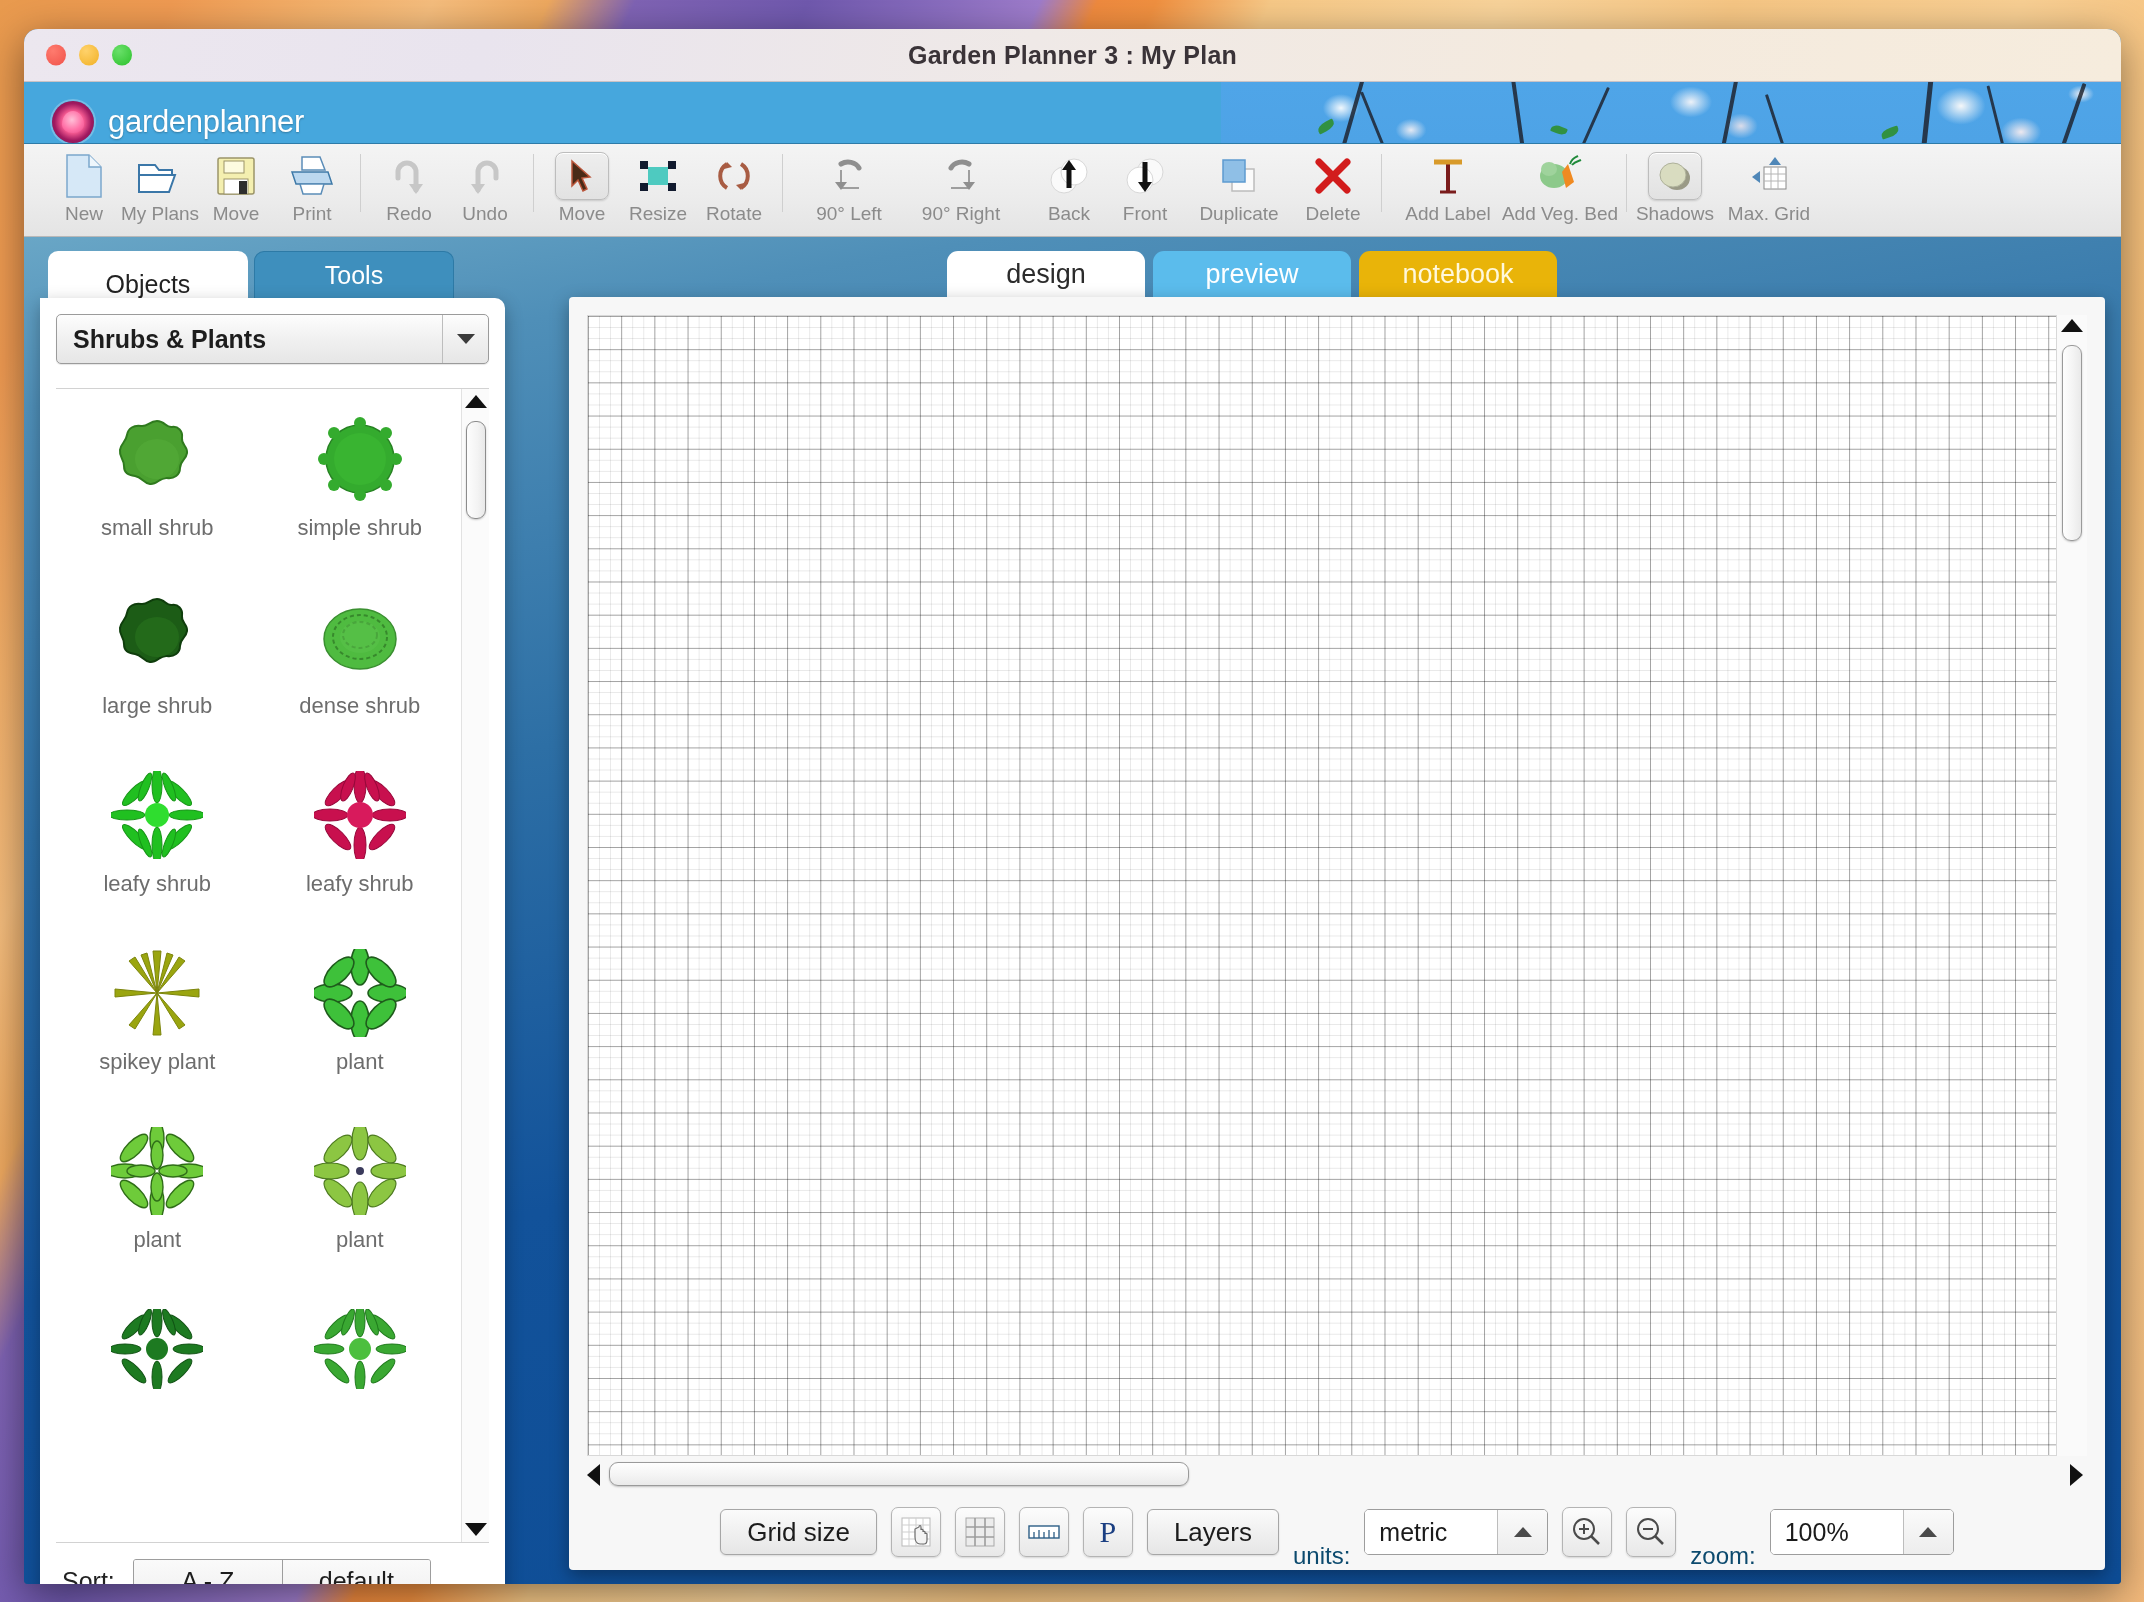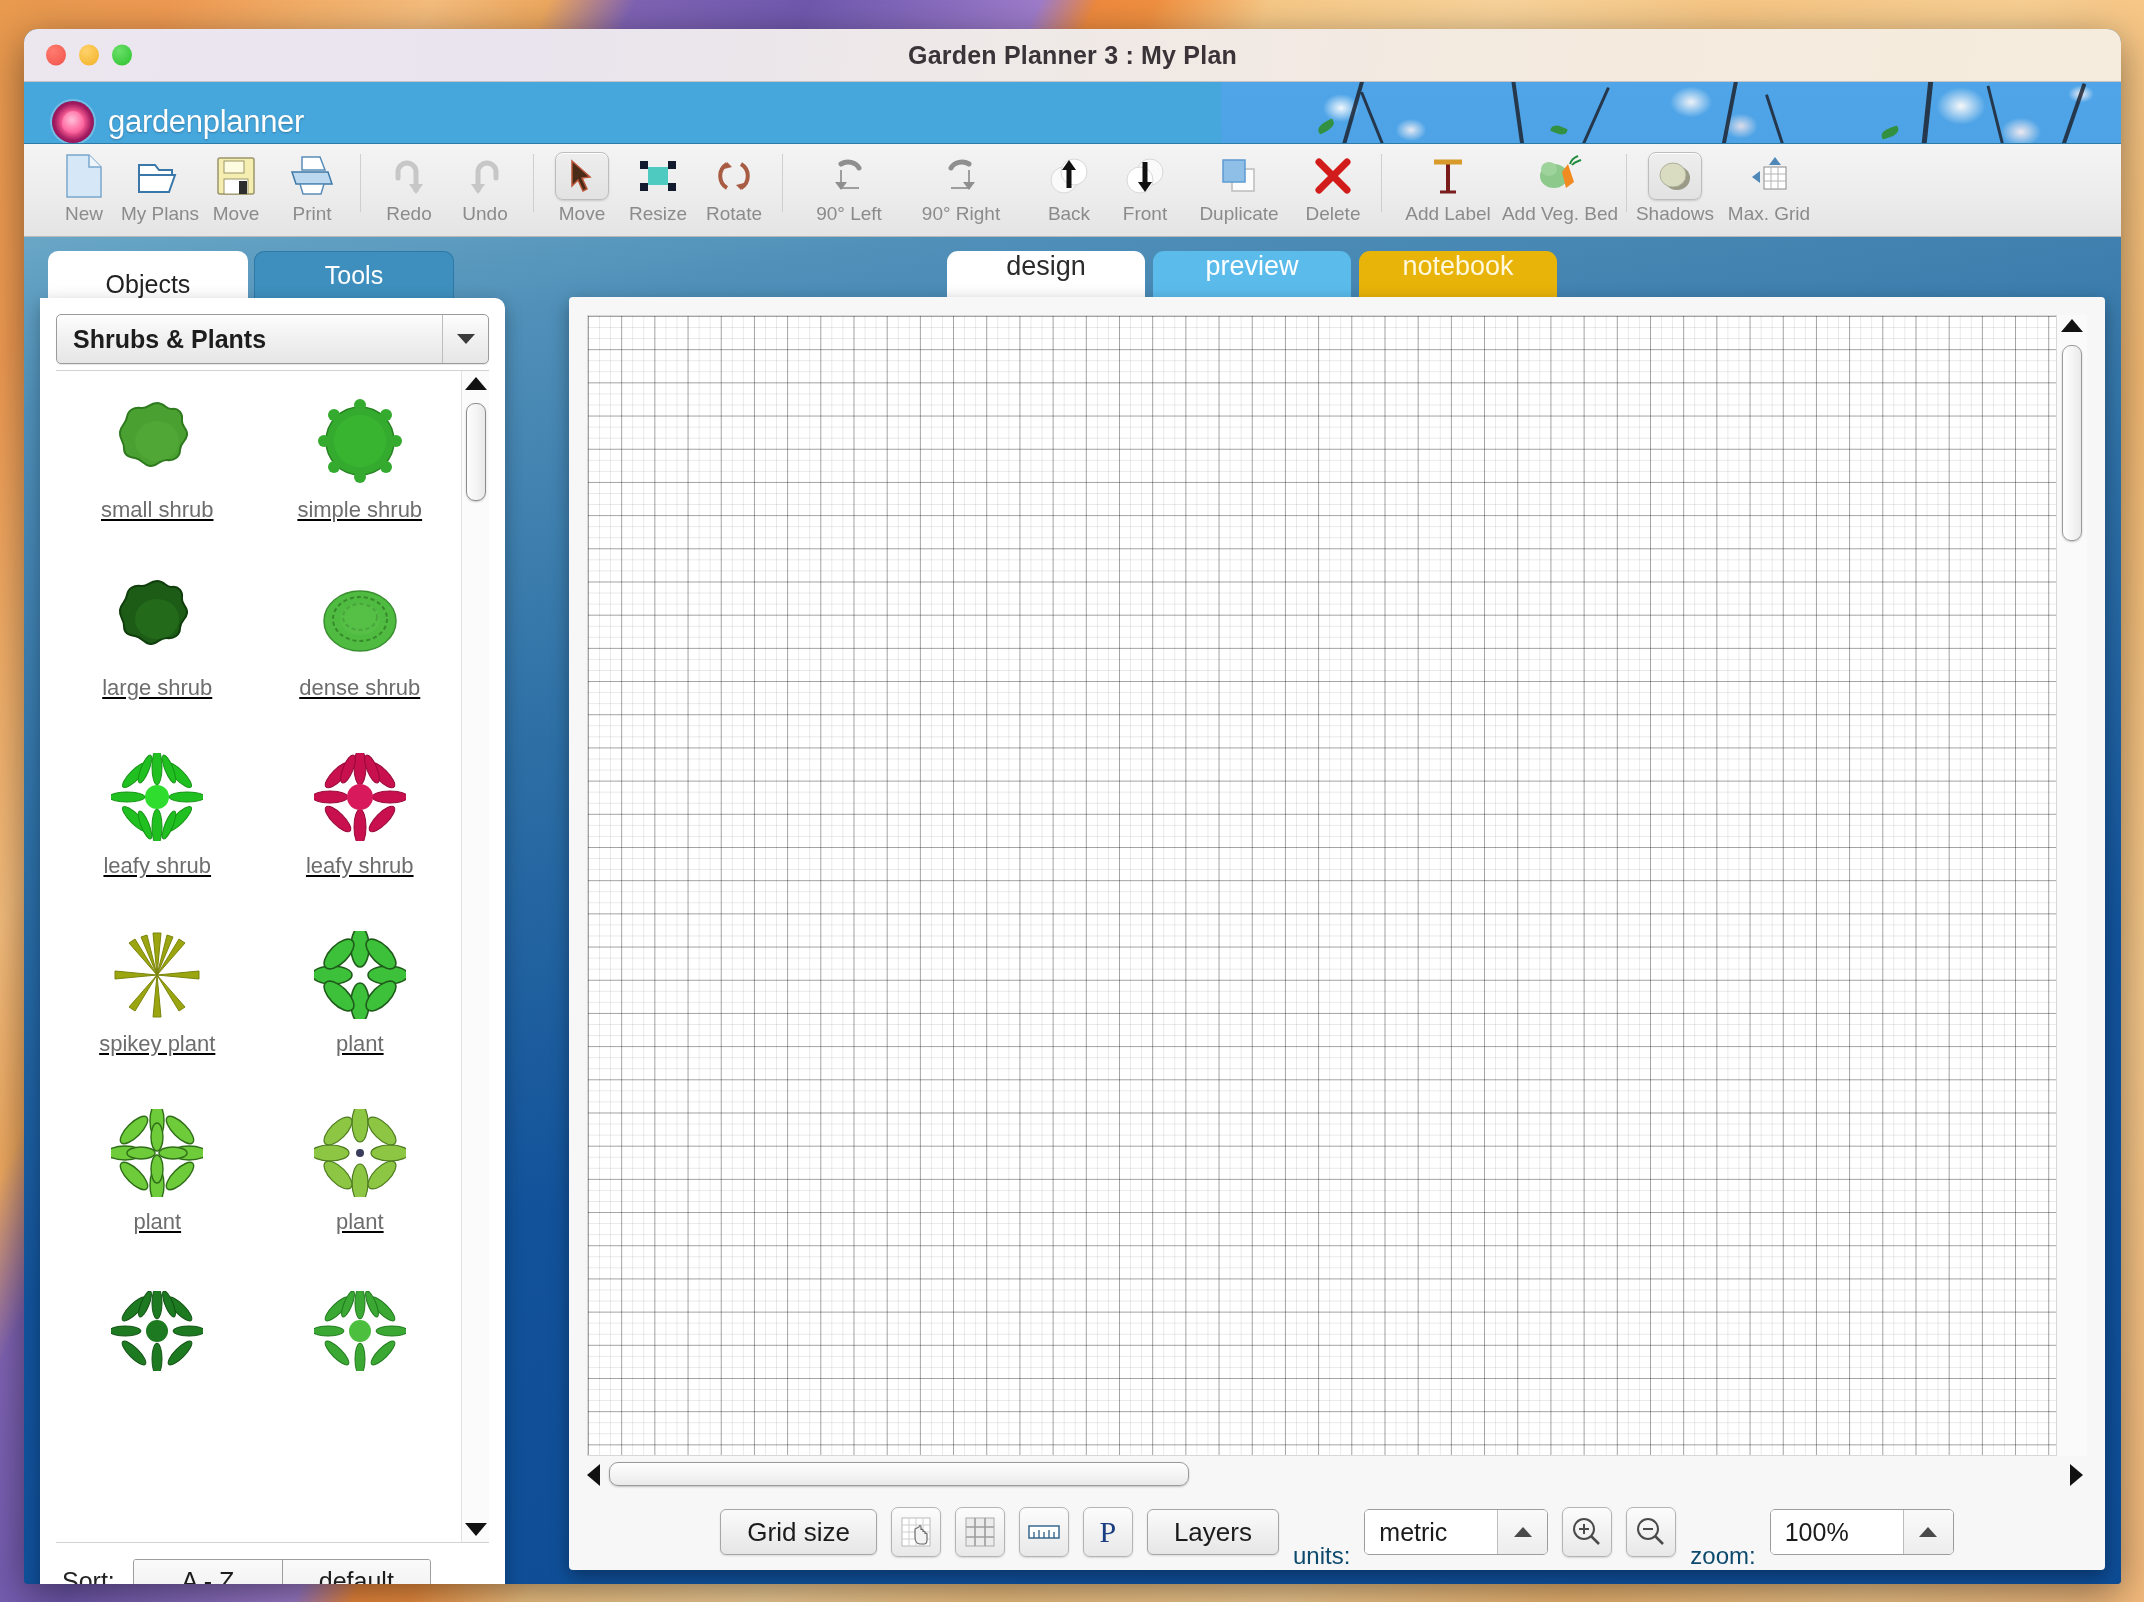--- a/index.html
+++ b/index.html
@@ -151,22 +151,22 @@
     box-shadow: 0 1px 1px rgba(0,0,0,.1);
   }
   .dropdown .val { flex: 1; padding-left: 16px; font-size: 25px; font-weight: bold; color: #1d1d1d; }
   .dropdown .arrowbox {
     width: 46px; height: 100%; border-left: 1px solid #bdbdbd;
     display: flex; align-items: center; justify-content: center;
   }
   .caret-down { width: 0; height: 0; border-left: 9px solid transparent; border-right: 9px solid transparent; border-top: 10px solid #3b3b3b; }
 
   .gridwrap {
-    flex: 1; margin-top: 6px; border-top: 1px solid #d2d2d2;
-    position: relative; overflow: hidden; display: flex; text-decoration: underline;
+    flex: 1; margin-top: 24px; border-top: 1px solid #d2d2d2;
+    position: relative; overflow: hidden; display: flex;
   }
   .objgrid {
     flex: 1; display: grid; grid-template-columns: 1fr 1fr;
     padding: 12px 0 0 0; align-content: start;
   }
   .objcell {
     display: flex; flex-direction: column; align-items: center;
     gap: 8px; height: 178px; cursor: pointer; justify-content: flex-start;
     padding-top: 10px;
   }
@@ -200,21 +200,21 @@
     font-size: 25px; color: #1c1c1c; cursor: pointer;
     background: linear-gradient(180deg,#fafafa,#efefef);
   }
   .segbtn > div + div { border-left: 1px solid #9d9d9d; }
 
   
   .mainarea { position: absolute; left: 545px; top: 14px; right: 16px; bottom: 14px; }
   .maintabs { display: flex; justify-content: center; gap: 8px; padding-right: 170px; }
   .mtab {
     width: 198px; height: 46px; border-radius: 11px 11px 0 0;
-    display: flex; align-items: flex-start; justify-content: center;
+    display: flex; align-items: center; justify-content: center;
     font-size: 27px; cursor: pointer;
   }
   .mtab.design   { background: #ffffff; color: #2b2b2b; }
   .mtab.preview  { background: #5bbcec; color: #ffffff; }
   .mtab.notebook { background: #e9b409; color: #fff8dc; }
   .canvasframe {
     background: #f7f7f7; border-radius: 4px;
     height: calc(100% - 46px);
     box-shadow: 0 6px 18px rgba(0,0,0,.35);
     display: flex; flex-direction: column; padding: 18px 18px 0;

